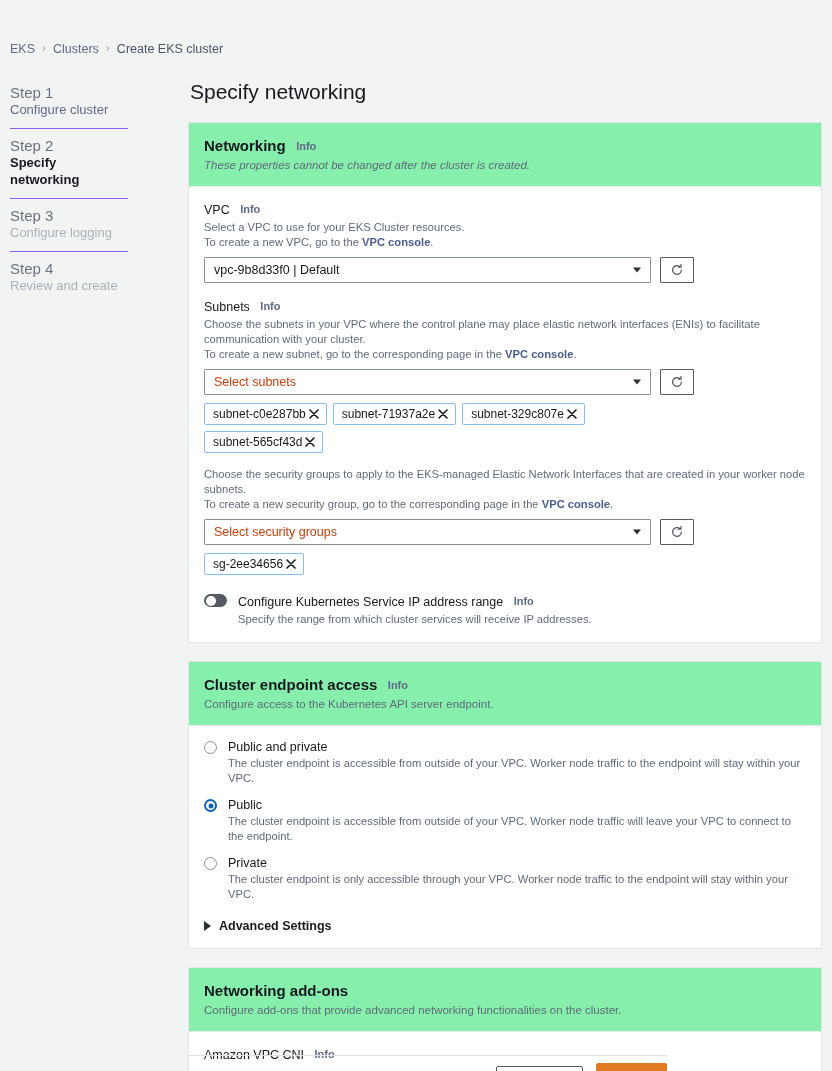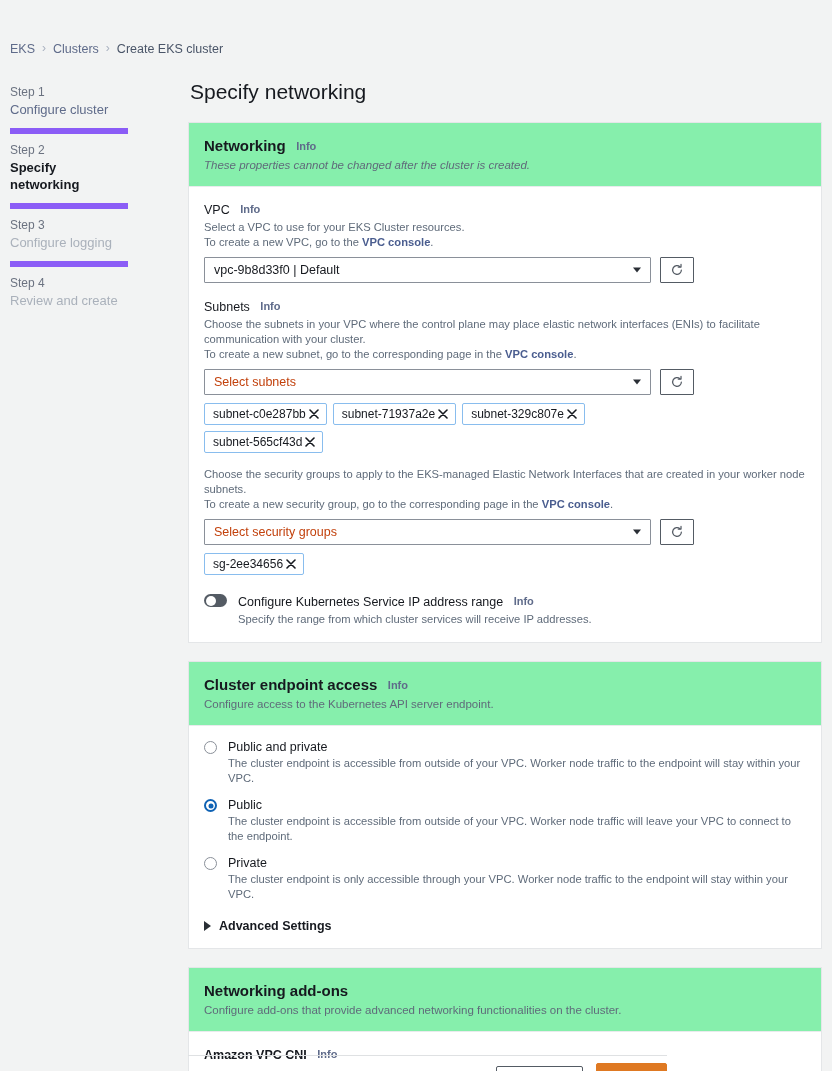--- a/index.html
+++ b/index.html
@@ -22,22 +22,22 @@
   .crumb-link { color: #5f6b8a; text-decoration: none; cursor: pointer; }
   .crumb-current { color: #4a5568; }
   .crumb-sep {
     color: #aab2c0; font-size: 12px; line-height: 1;
     transform: translateY(-1px);
   }
 
   
   .sidebar { position: absolute; left: 10px; top: 45px; width: 118px; }
   .step { padding: 6px 0 10px 0; }
-  .step + .step { border-top: 6px solid #8b5cf6; padding-top: 9px; }
-  .step-num { font-size: 12px; color: #6b7280; line-height: 15px; }
+  .step + .step { border-top: 1px solid #8b5cf6; padding-top: 9px; }
+  .step-num { font-size: 15px; color: #6b7280; line-height: 15px; }
   .step-label { font-size: 13px; line-height: 17px; margin-top: 1px; }
   .step-label.link { color: #5f6b8a; cursor: pointer; }
   .step-label.active { color: #16191f; font-weight: 700; }
   .step-label.disabled { color: #aab1bb; }
 
   
   .main { position: absolute; left: 188px; top: 44px; width: 634px; }
   .page-title { font-size: 21px; font-weight: 400; color: #16191f; line-height: 28px; margin: 0 0 16px 2px; }
 
   .card { background: #ffffff; border: 1px solid #e4e6e8; margin-bottom: 18px; }
@@ -119,21 +119,21 @@
   .radio-desc { font-size: 11.2px; color: #5f6b7a; line-height: 15px; margin-top: 1px; }
 
   .expander { display: flex; align-items: center; gap: 8px; margin-top: 17px; cursor: pointer; }
   .expander .tri {
     width: 0; height: 0; border-top: 5px solid transparent;
     border-bottom: 5px solid transparent; border-left: 7px solid #2a2f36;
   }
   .expander-label { font-size: 12.5px; font-weight: 700; color: #16191f; }
 
   
-  .addon-title { font-size: 12.5px; font-weight: 700; color: #16191f; display: inline; }
+  .addon-title { font-size: 12.5px; font-weight: 400; color: #16191f; display: inline; }
   .addon-desc { font-size: 12.5px; color: #16191f; margin-top: 9px; line-height: 17px; }
 
   
   .footer {
     position: absolute; left: 188px; right: 10px; top: 1021px;
     border-top: 1px solid #dfe1e3;
     display: flex; justify-content: flex-end; align-items: center;
     gap: 13px; padding-top: 7px;
   }
   .btn-link {

